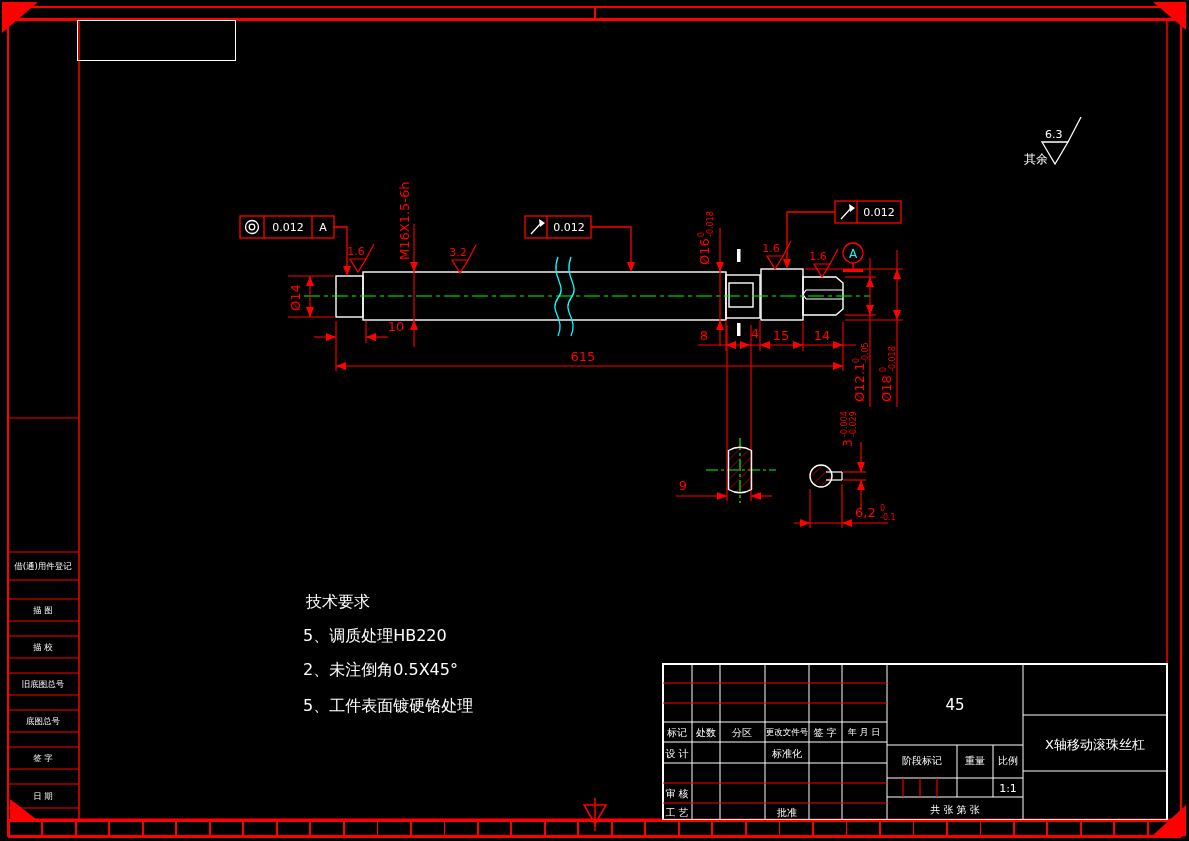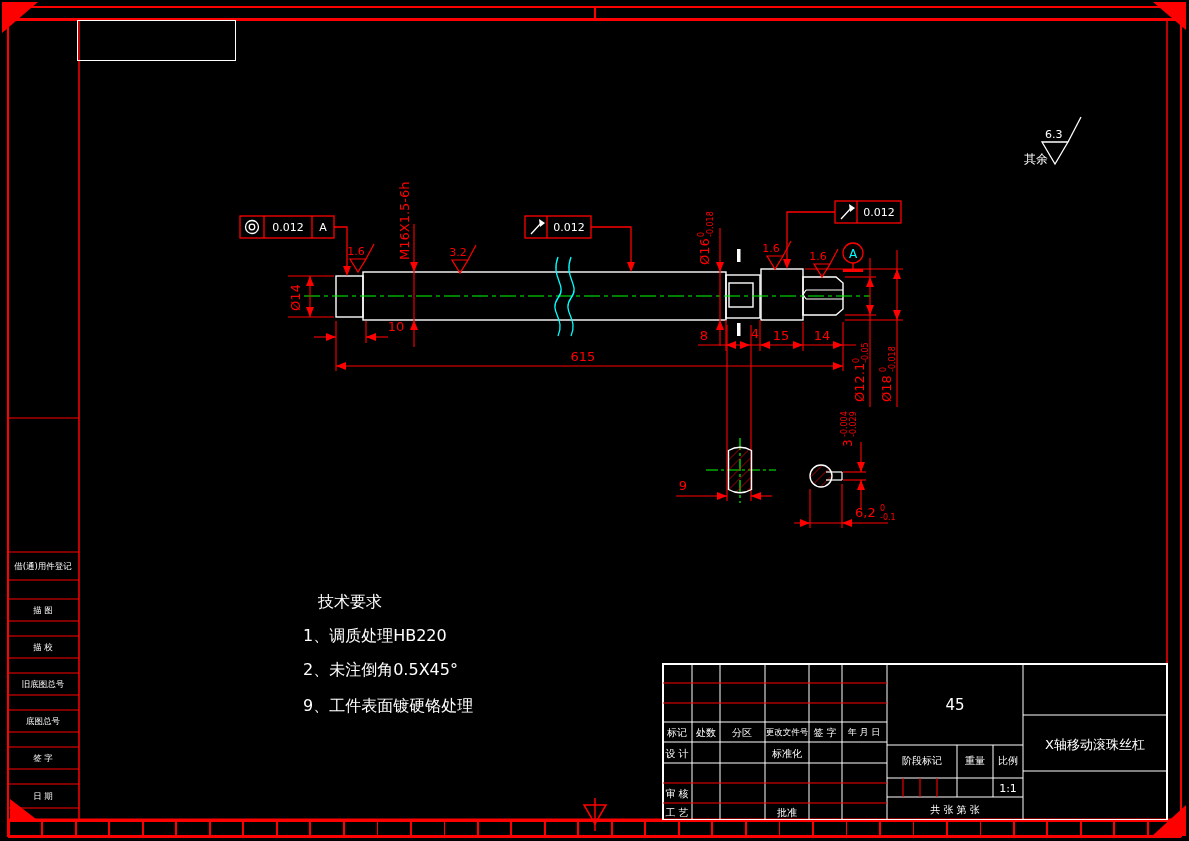--- a/index.html
+++ b/index.html
@@ -3,21 +3,21 @@
 <meta charset="utf-8">
 <style>
   html,body{margin:0;padding:0;background:#000;}
   .canvas{position:relative;width:1189px;height:841px;background:#000;overflow:hidden;
           font-family:"DejaVu Sans",sans-serif;}
   svg{position:absolute;left:0;top:0;}
   .big-title{position:absolute;left:16px;top:8px;color:#ffff00;font-size:45px;font-weight:bold;
              letter-spacing:2px;white-space:nowrap;line-height:1.1;}
   .title-box{position:absolute;left:77px;top:20px;width:157px;height:39px;border:1px solid #fff;}
   .tech{position:absolute;color:#fff;white-space:nowrap;font-size:16px;}
-  .tech-h{left:318px;top:592px;}
+  .tech-h{left:306px;top:592px;}
   .tech-1{left:303px;top:626px;}
   .tech-2{left:303px;top:660px;}
   .tech-3{left:303px;top:696px;}
   .bottom-strip{position:absolute;left:8px;top:820px;width:1173px;height:14px;
      border-top:2.5px solid #f00;border-bottom:2px solid #f00;
      background:repeating-linear-gradient(90deg,#f00 0,#f00 1.6px,transparent 1.6px,transparent 33.5px);}
   text{font-family:"DejaVu Sans",sans-serif;}
   .rt{fill:#ff0000;}
   .wt{fill:#ffffff;}
   .ct{fill:#00ffff;}
@@ -353,19 +353,19 @@
       <text x="955" y="813">共    张  第    张</text>
       <text x="955" y="710" font-size="15">45</text>
       <text x="1095" y="749" font-size="13">X轴移动滚珠丝杠</text>
     </g>
   </g>
 </svg>
 
 <div class="title-box"></div>
 
 <div class="tech tech-h">技术要求</div>
-<div class="tech tech-1">1、调质处理HB220</div>
+<div class="tech tech-1">5、调质处理HB220</div>
 <div class="tech tech-2">2、未注倒角0.5X45°</div>
-<div class="tech tech-3">9、工件表面镀硬铬处理</div>
+<div class="tech tech-3">5、工件表面镀硬铬处理</div>
 
 <div class="bottom-strip"></div>
 
 </div>
 
 </body></html>

